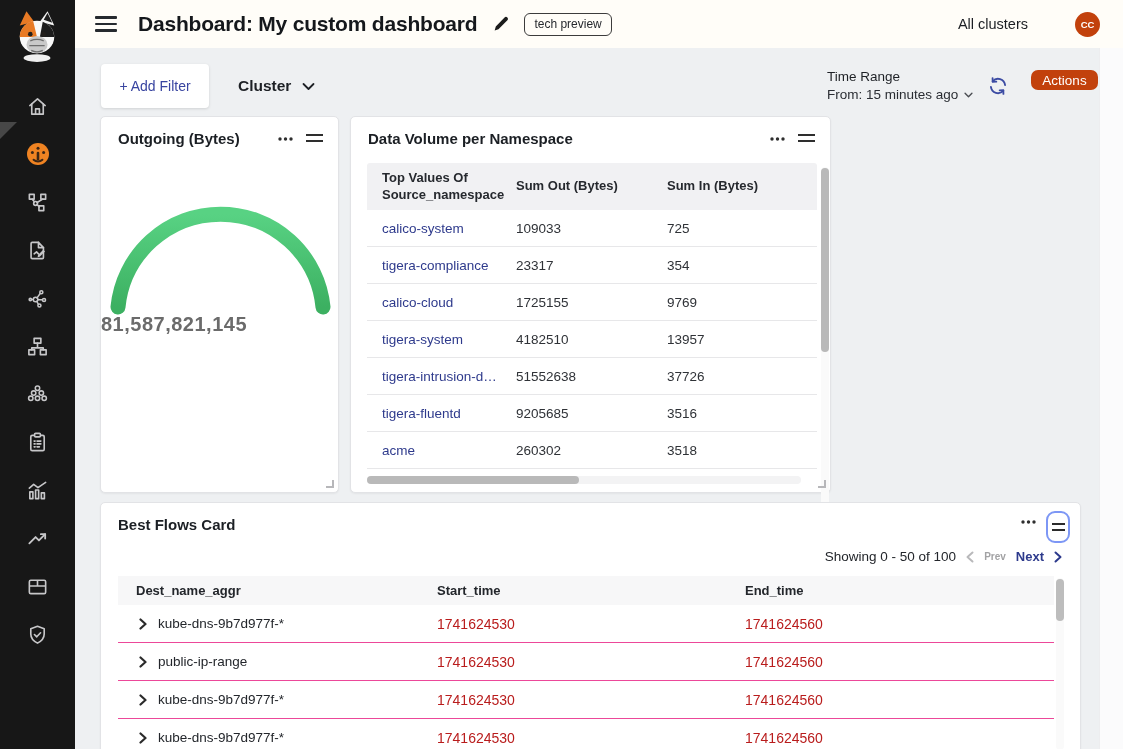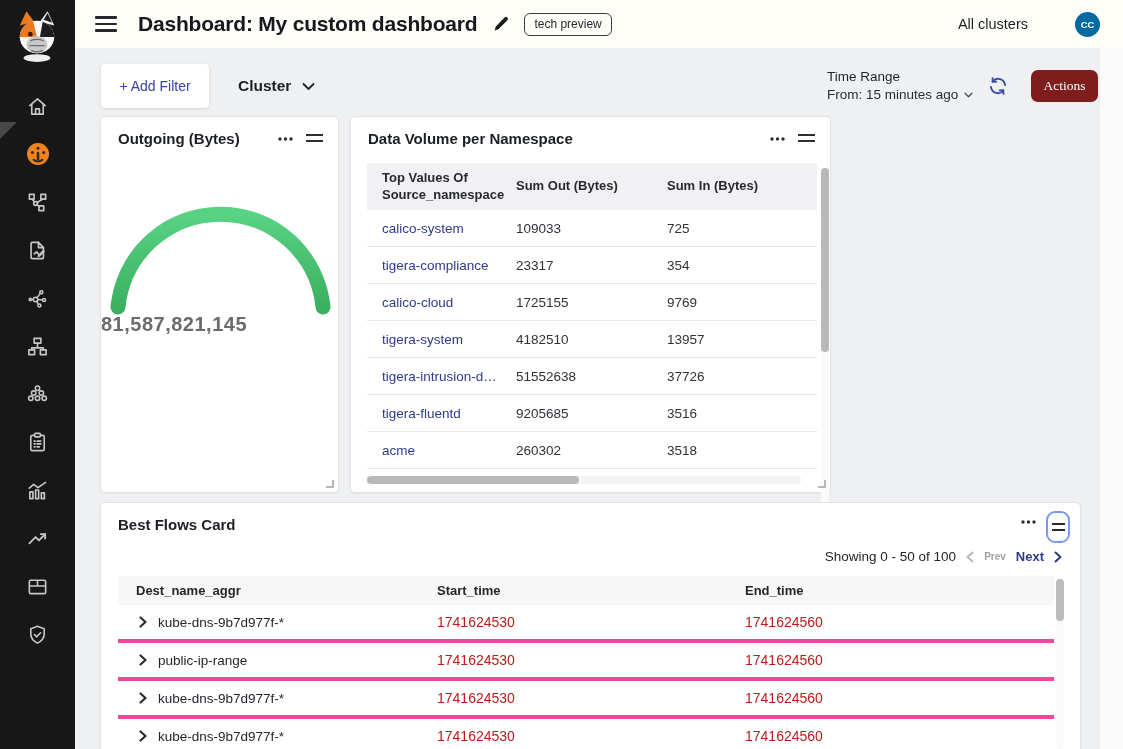--- a/index.html
+++ b/index.html
@@ -18,39 +18,39 @@
   
   .header { position:absolute; left:75px; top:0; width:1048px; height:48px; background:#fffdf8;
             display:flex; align-items:center; z-index:10; }
   .hamburger { margin-left:20px; width:22px; display:flex; flex-direction:column; gap:4px; cursor:pointer; }
   .hamburger span { display:block; height:2.4px; background:#262a2f; border-radius:1px; }
   .page-title { margin-left:21px; font-size:21px; font-weight:bold; color:#15181c; letter-spacing:-0.2px; white-space:nowrap; }
   .pencil { margin-left:15px; cursor:pointer; display:flex; }
   .badge { margin-left:13px; font-size:12px; color:#26292e; border:1px solid #3c3c3c; border-radius:6px; padding:3px 9px 4px; white-space:nowrap; }
   .hd-spacer { flex:1; }
   .all-clusters { font-size:14.5px; color:#1b1e23; margin-right:47px; cursor:pointer; }
-  .avatar { width:25px; height:25px; border-radius:50%; background:#0369a1; color:#fff; font-size:9.5px; font-weight:bold;
+  .avatar { width:25px; height:25px; border-radius:50%; background:#c2410c; color:#fff; font-size:9.5px; font-weight:bold;
             display:flex; align-items:center; justify-content:center; margin-right:23px; cursor:pointer; }
 
   
   .main { position:absolute; left:75px; top:48px; width:1048px; height:701px; }
   .page-scroll-track { position:absolute; right:0; top:0; width:24px; height:701px; background:#fbfbfc; border-left:1px solid #ededef; }
 
   
   .add-filter { position:absolute; left:26px; top:16px; width:108px; height:44px; background:#fff; border:none; border-radius:4px;
                 box-shadow:0 1px 3px rgba(0,0,0,.13); color:#3844a0; font-size:14px; font-weight:500; cursor:pointer;
                 font-family:"Liberation Sans",sans-serif; }
   .cluster-dd { position:absolute; left:163px; top:16px; height:44px; display:flex; align-items:center; gap:11px; cursor:pointer; }
   .cluster-dd .lbl { font-size:15.5px; font-weight:600; color:#1d2025; }
   .time-range { position:absolute; left:752px; top:21px; }
   .time-range .tr-label { font-size:13.5px; font-weight:normal; color:#1e2126; }
   .time-range .tr-value { margin-top:3px; font-size:13.5px; color:#2a2d33; display:flex; align-items:center; gap:6px; cursor:pointer; }
   .refresh-btn { position:absolute; left:913px; top:28px; width:20px; height:20px; color:#3b4ba3; cursor:pointer; }
-  .actions-btn { position:absolute; left:956px; top:22px; width:67px; height:32px; background:#7f1d1d; color:#fff; border:none;
-                 border-radius:7px; font-size:13.5px; font-weight:500; cursor:pointer; font-family:Liberation Serif, serif; }
+  .actions-btn { position:absolute; left:956px; top:22px; width:67px; height:20px; background:#c2410c; color:#fff; border:none;
+                 border-radius:7px; font-size:13.5px; font-weight:500; cursor:pointer; font-family:Liberation Sans, sans-serif; }
 
   
   .card { position:absolute; background:#fff; border:1px solid #e2e3e6; border-radius:5px; box-shadow:0 1px 2px rgba(0,0,0,.05); }
   .card-title { position:absolute; left:17px; top:13px; font-size:15px; font-weight:bold; color:#1b1f24; }
   .card-icons { position:absolute; right:15px; top:17px; display:flex; align-items:center; gap:13px; }
   .icon-btn { display:flex; align-items:center; color:#2e2e2e; cursor:pointer; }
   .resize-handle { position:absolute; right:4px; bottom:4px; width:8px; height:8px;
                    border-right:2px solid #b7b7ba; border-bottom:2px solid #b7b7ba; cursor:nwse-resize; }
 
   #outgoing-card { left:25px; top:68px; width:239px; height:377px; }
@@ -79,21 +79,21 @@
   .bf-ellipsis { position:absolute; right:44px; top:17px; }
   .bf-pagination { position:absolute; right:18px; top:46px; display:flex; align-items:center; gap:10px; }
   .bf-showing { font-size:13.5px; color:#23262b; font-weight:500; }
   .pg-prev { font-size:10px; font-weight:bold; color:#a2a2a4; cursor:default; }
   .pg-next { font-size:13px; font-weight:bold; color:#2d3a8c; cursor:pointer; }
   .pg-chev { display:flex; align-items:center; }
   .bf-table { position:absolute; left:17px; top:73px; width:936px; }
   .bf-head { height:29px; background:#f7f7f8; display:grid; grid-template-columns:301px 308px 1fr; align-items:center; padding-left:18px; }
   .bf-head span { font-size:13px; font-weight:bold; color:#23262b; }
   .bf-row { height:38px; display:grid; grid-template-columns:301px 308px 1fr; align-items:center; padding-left:18px;
-            border-bottom:4px solid #ec4899; background:#fff; }
+            border-bottom:1px solid #ec4899; background:#fff; }
   .bf-dest { display:flex; align-items:center; gap:11px; }
   .bf-dest .txt { font-size:13.5px; color:#23262b; }
   .row-chev { display:flex; color:#2b2b2b; cursor:pointer; margin-left:3px; }
   .bf-cell { font-size:14px; color:#b91c1c; }
   .bf-vscroll { position:absolute; right:16px; top:75px; width:8px; height:172px; background:#fafafa; border-radius:4px; }
   .bf-vscroll .thumb { position:absolute; top:1px; left:0; width:8px; height:42px; background:#bdbdbd; border-radius:4px; }
 </style>
 </head>
 <body>
 

